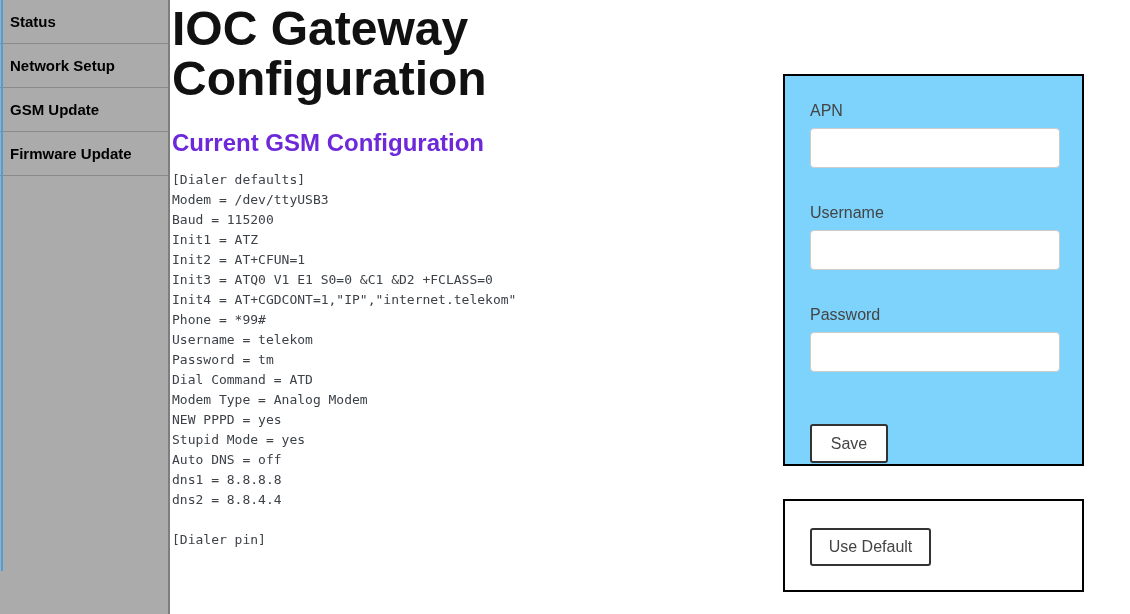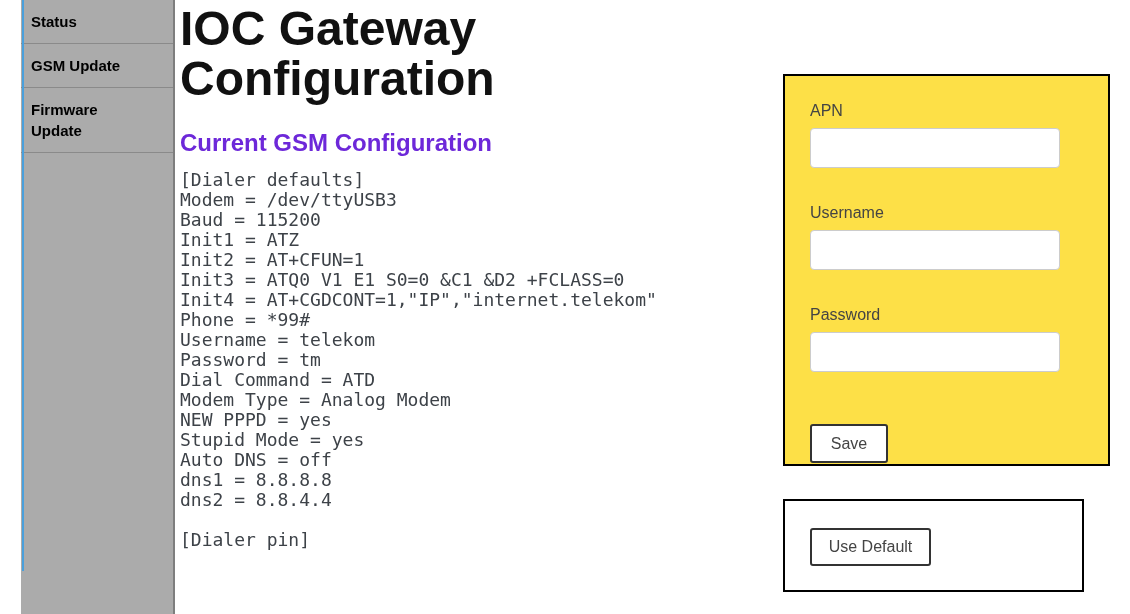--- a/index.html
+++ b/index.html
@@ -7,68 +7,67 @@
     width: 1130px; height: 614px;
     background: #ffffff;
     font-family: "Liberation Sans", sans-serif;
     overflow: hidden;
   }
   body { position: relative; }
 
   
   .sidebar {
     position: absolute; left: 0; top: 0;
-    width: 154px; height: 614px;
+    width: 170px; height: 614px;
     background: #ababab;
     border-right: 2px solid #7e7e7e;
-    margin-left: 21px;
   }
   .sidebar-accent {
     position: absolute; left: 1px; top: 0;
     width: 2px; height: 571px;
     background: #4aa0dc;
   }
   .sidebar-menu { list-style: none; }
   .sidebar-menu li {
     padding: 11px 34px 11px 10px;
     border-bottom: 1px solid #8a8a8a;
     font-size: 15px; font-weight: bold; color: #000;
     line-height: 21px;
     cursor: pointer;
   }
 
   
   .main {
     position: absolute; left: 170px; top: 0;
-    width: 610px; padding-left: 10px;
+    width: 610px; padding-left: 2px;
   }
   .page-title {
     margin-top: 4px;
     font-size: 48px; line-height: 50px;
     font-weight: bold; color: #111;
   }
   .section-title {
     margin-top: 26px;
     font-size: 24px; line-height: 26px;
     font-weight: bold; color: #6d28d9;
   }
   .config-pre {
     margin-top: 14px;
     font-family: "DejaVu Sans Mono", monospace;
-    font-size: 18px; line-height: 20px;
+    font-size: 13px; line-height: 20px;
     color: #3d4248;
     white-space: pre;
   }
 
   
   .form-box {
     position: absolute; left: 783px; top: 74px;
-    width: 327px; height: 392px;
+    width: 301px; height: 392px;
     border: 2px solid #000;
-    background: #fde047;
+    background: #7dd3fc;
     padding: 26px 0 0 25px;
   }
   .field-label {
     display: block;
     font-size: 16px; line-height: 18px;
     color: #444;
     margin-bottom: 8px;
   }
   .text-input {
     display: block;
@@ -100,20 +99,23 @@
   .default-btn { width: 121px; height: 38px; }
 </style>
 </head>
 <body>
 
 <nav class="sidebar">
   <div class="sidebar-accent"></div>
   <ul class="sidebar-menu">
     <li>
       <span>Status</span>
+    </li>
+    <li>
+      <span>Network Setup</span>
     </li>
     <li>
       <span>GSM Update</span>
     </li>
     <li>
       <span>Firmware Update</span>
     </li>
   </ul>
 </nav>
 

